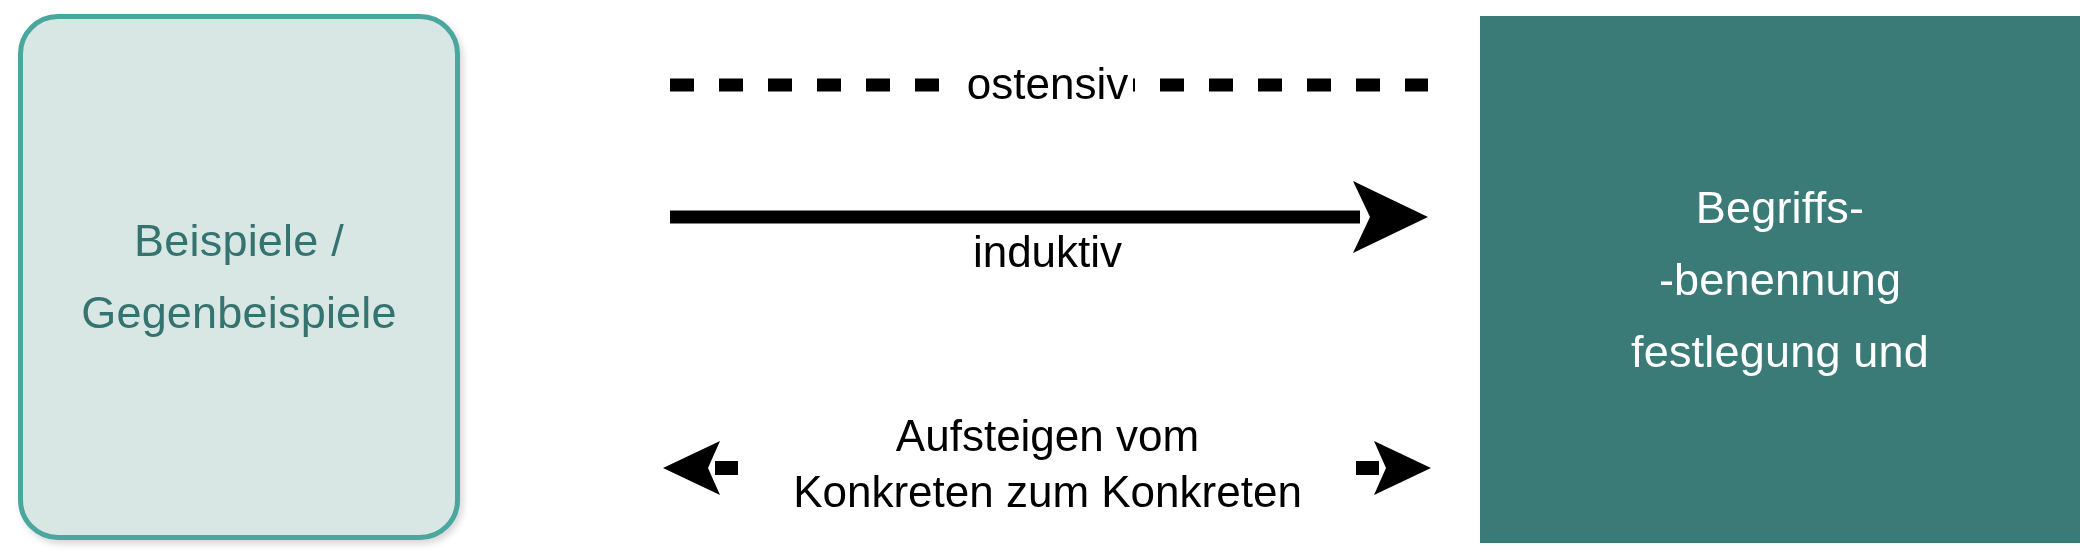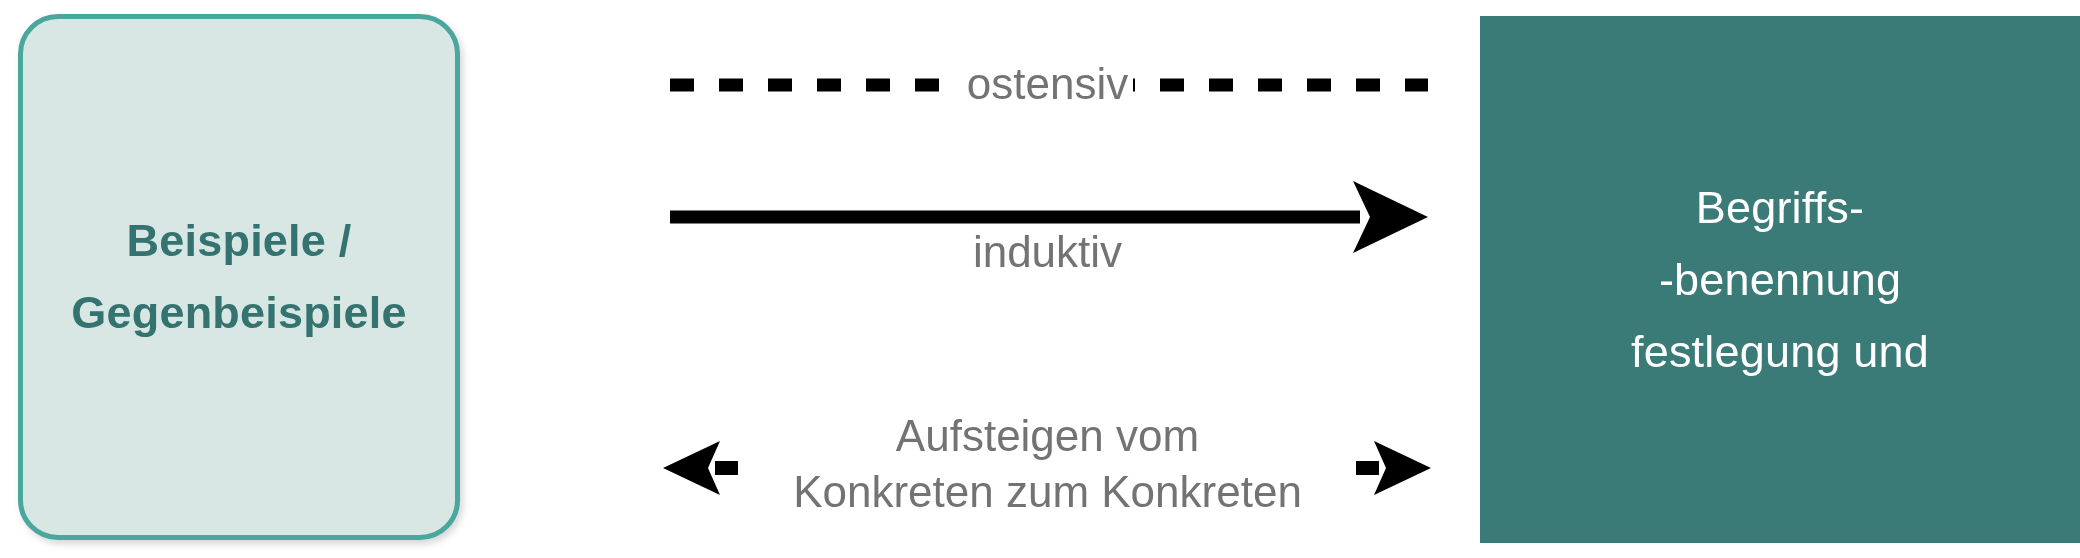--- a/index.html
+++ b/index.html
@@ -29,21 +29,21 @@
     background: #d9e7e4;
     border: 5px solid #49a79d;
     border-radius: 40px;
     box-shadow: 3px 4px 7px rgba(0,0,0,0.16);
     display: flex;
     align-items: center;
     justify-content: center;
   }
   #left-box .box-text {
     color: #34736f;
-    font-weight: bold;
+    font-weight: normal;
     font-size: 45px;
     line-height: 72px;
     text-align: center;
     letter-spacing: 0.2px;
   }
 
   
   #right-box {
     position: absolute;
     left: 1480px;
@@ -75,21 +75,21 @@
     position: absolute;
     left: 0;
     top: 0;
     display: block;
   }
   .conn-label {
     position: absolute;
     left: 0;
     width: 775px;
     text-align: center;
-    color: #737373;
+    color: #000000;
     font-size: 44px;
     line-height: 52px;
     letter-spacing: 0px;
     pointer-events: none;
   }
   .conn-label span {
     background: #ffffff;
     padding: 0 5px;
     display: inline-block;
   }

